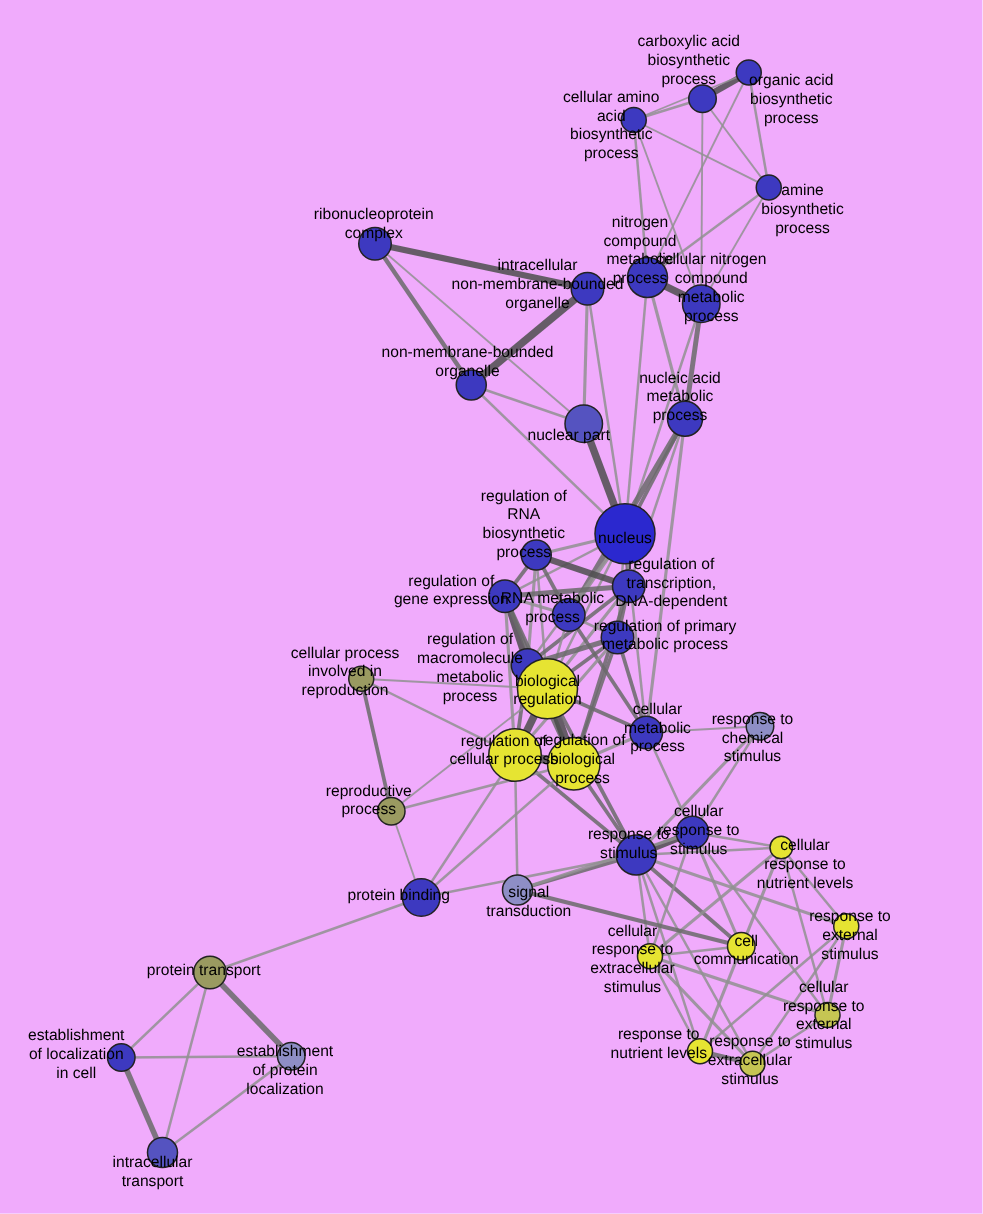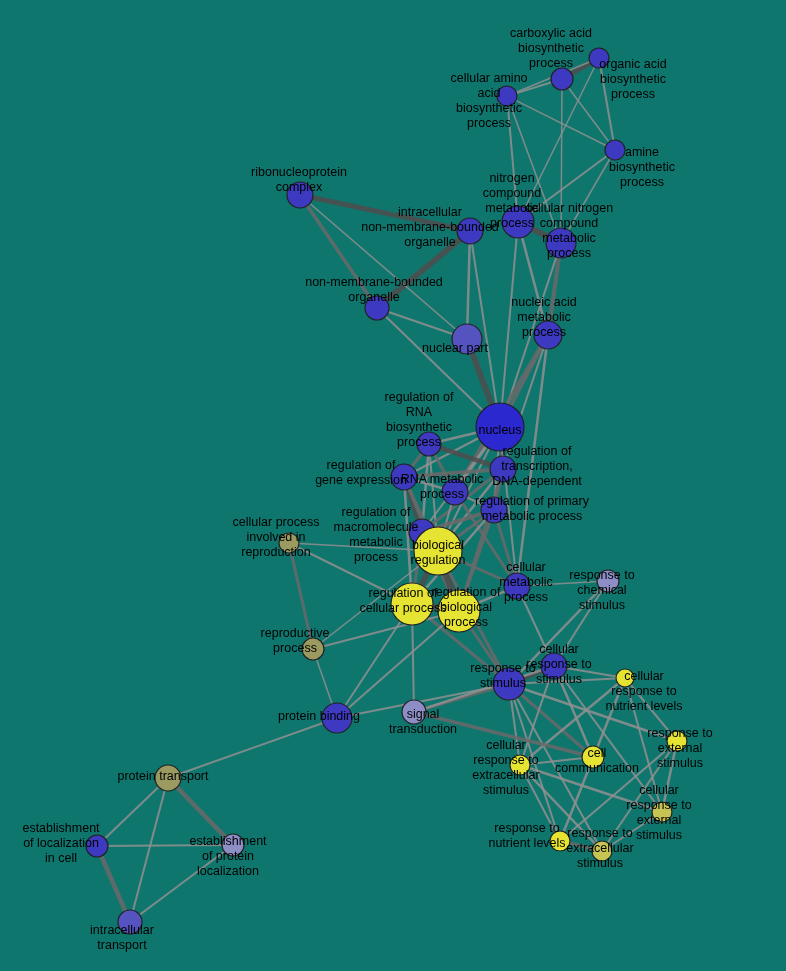--- a/index.html
+++ b/index.html
@@ -4,21 +4,21 @@
 <style>
   html, body {
     margin: 0;
     padding: 0;
     background: #ffffff;
   }
   .canvas {
     position: relative;
     width: 786px;
     height: 971px;
-    background: #0f766e;
+    background: #f0abfc;
     overflow: hidden;
   }
   .node-label {
     font-family: "Liberation Sans", sans-serif;
     font-size: 12.5px;
     fill: #000000;
   }
   svg line { shape-rendering: geometricPrecision; }
 </style>
 </head>

